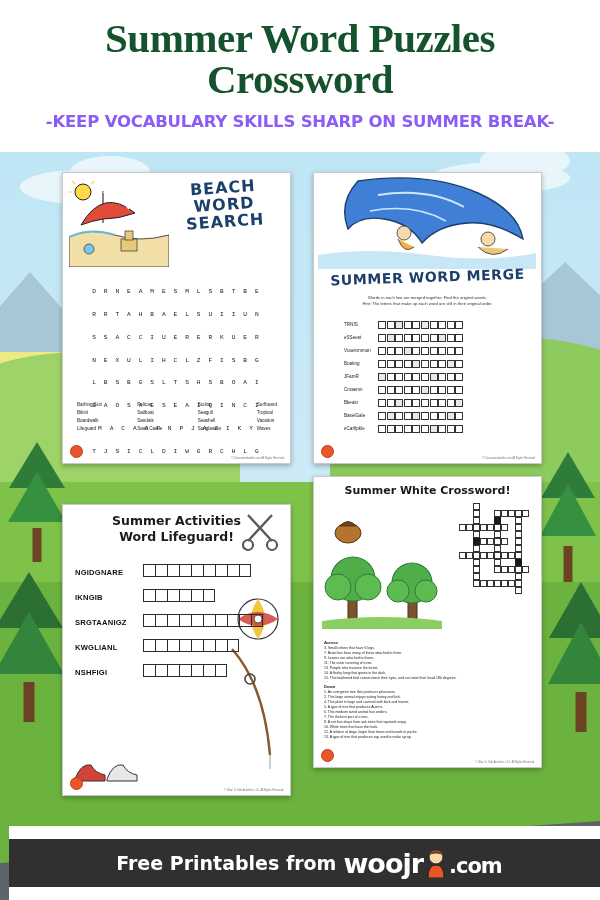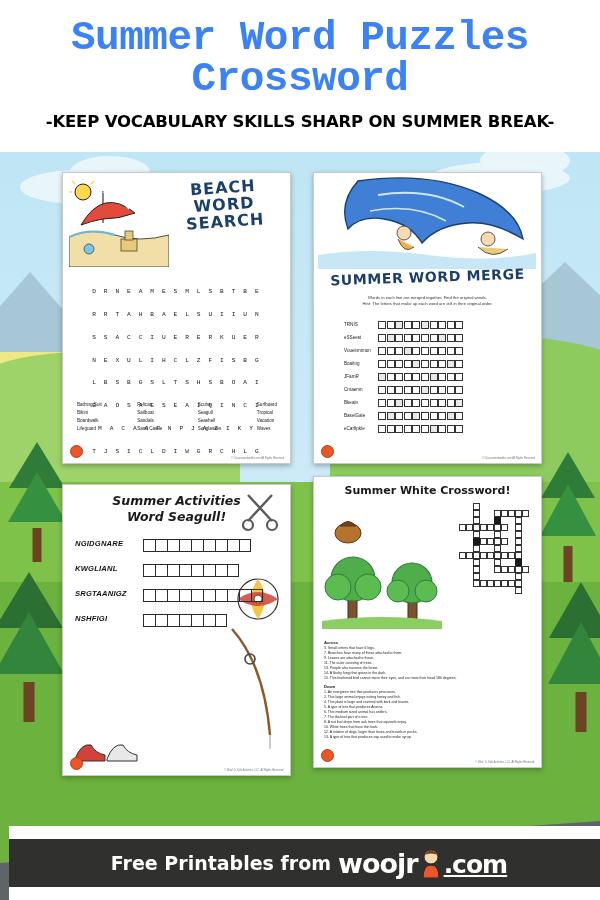--- a/index.html
+++ b/index.html
@@ -25,35 +25,35 @@
   .header {
     position: absolute;
     left: 0; top: 0;
     width: 600px;
     height: 152px;
     background: #ffffff;
     z-index: 40;
     text-align: center;
   }
   .title {
-    font-family: Liberation Mono, monospace;
+    font-family: Liberation Serif, serif;
     font-weight: bold;
     font-size: 41px;
     line-height: 41px;
     letter-spacing: -0.5px;
-    color: #3b82f6;
+    color: #14532d;
     padding-top: 18px;
   }
   .title .l2 { display: block; }
   .subtitle {
     font-family: "DejaVu Sans", sans-serif;
     font-weight: bold;
     font-size: 16.5px;
     letter-spacing: -0.2px;
-    color: #000000;
+    color: #8b5cf6;
     margin-top: 12px;
   }
 
   
   .sky {
     position: absolute;
     left: 0; top: 152px; width: 600px; height: 748px;
     background: linear-gradient(#bfe6f5 0%, #cdeaf7 45%, #dff2fa 100%);
   }
   .cloud {
@@ -232,39 +232,39 @@
     font-size: 4.4px;
     line-height: 8px;
     text-align: center;
     color: #222;
     box-sizing: border-box;
   }
   .mbox.filled { background: #e9e9e9; }
   .wave-art { position: absolute; left: 4px; top: 4px; width: 218px; height: 92px; }
 
   
-  #sheet3 { left: 62px; top: 484px; width: 227px; height: 290px; font-style: italic; }
+  #sheet3 { left: 62px; top: 504px; width: 227px; height: 290px; }
   .ws-title {
     position: absolute;
     left: 10px; right: 10px; top: 8px;
     text-align: center;
     font-family: "DejaVu Sans", sans-serif;
     font-weight: bold;
     font-size: 12.5px;
     line-height: 16px;
     color: #1a1a1a;
   }
   .scramble-list {
     position: absolute;
     left: 12px; top: 54px;
     width: 205px;
   }
   .scramble-row {
     display: flex;
-    align-items: flex-start;
+    align-items: flex-end;
     height: 18px;
     margin-bottom: 7px;
   }
   .scr-word {
     width: 68px;
     font-size: 7.6px;
     font-weight: bold;
     color: #111;
     letter-spacing: .2px;
   }
@@ -340,21 +340,21 @@
     font-size: 19px;
     color: #ffffff;
   }
   .brand {
     font-family: "DejaVu Sans", sans-serif;
     font-weight: bold;
     font-size: 27px;
     color: #ffffff;
     letter-spacing: -1px;
   }
-  .brand .dotcom { font-size: 25px; text-decoration: underline; }
+  .brand .dotcom { font-size: 21px; }
   .brand-kid {
     width: 26px; height: 30px;
     position: relative;
     display: inline-block;
   }
 </style>
 </head>
 <body>
 
 <div class="pin">
@@ -650,21 +650,21 @@
       <div class="sheet-logo"></div>
       <div class="credit">© Classroomdoodles.com All Rights Reserved</div>
     </div>
   </div>
 
   <div class="sheet" id="sheet3">
     <div class="sheet-inner">
 
       <div class="ws-title">
         <div>Summer Activities</div>
-        <div>Word Seagull!</div>
+        <div>Word Lifeguard!</div>
       </div>
 
       <svg style="position:absolute;right:6px;top:6px;width:42px;height:42px;" viewBox="0 0 42 42">
         <path d="M6 4 L30 30 M30 4 L6 30" stroke="#5a5a5a" stroke-width="2.4" fill="none"></path>
         <circle cx="6" cy="34" r="5" fill="none" stroke="#5a5a5a" stroke-width="2.2"></circle>
         <circle cx="30" cy="34" r="5" fill="none" stroke="#5a5a5a" stroke-width="2.2"></circle>
       </svg>
 
       <svg style="position:absolute;right:10px;top:92px;width:44px;height:44px;" viewBox="0 0 44 44">
         <circle cx="22" cy="22" r="20" fill="#ffffff" stroke="#333" stroke-width="1.2"></circle>
@@ -693,37 +693,48 @@
               <div class="sbox"></div>
               <div class="sbox"></div>
               <div class="sbox"></div>
               <div class="sbox"></div>
               <div class="sbox"></div>
               <div class="sbox"></div>
               <div class="sbox"></div>
             </div>
           </div>
           <div class="scramble-row">
-            <div class="scr-word">KWGLIANL</div>
+            <div class="scr-word">IKNGIB</div>
             <div class="scr-boxes">
-              <div class="sbox"></div>
-              <div class="sbox"></div>
               <div class="sbox"></div>
               <div class="sbox"></div>
               <div class="sbox"></div>
               <div class="sbox"></div>
               <div class="sbox"></div>
               <div class="sbox"></div>
             </div>
           </div>
           <div class="scramble-row">
             <div class="scr-word">SRGTAANIGZ</div>
             <div class="scr-boxes">
               <div class="sbox"></div>
               <div class="sbox"></div>
+              <div class="sbox"></div>
+              <div class="sbox"></div>
+              <div class="sbox"></div>
+              <div class="sbox"></div>
+              <div class="sbox"></div>
+              <div class="sbox"></div>
+              <div class="sbox"></div>
+              <div class="sbox"></div>
+            </div>
+          </div>
+          <div class="scramble-row">
+            <div class="scr-word">KWGLIANL</div>
+            <div class="scr-boxes">
               <div class="sbox"></div>
               <div class="sbox"></div>
               <div class="sbox"></div>
               <div class="sbox"></div>
               <div class="sbox"></div>
               <div class="sbox"></div>
               <div class="sbox"></div>
               <div class="sbox"></div>
             </div>
           </div>

